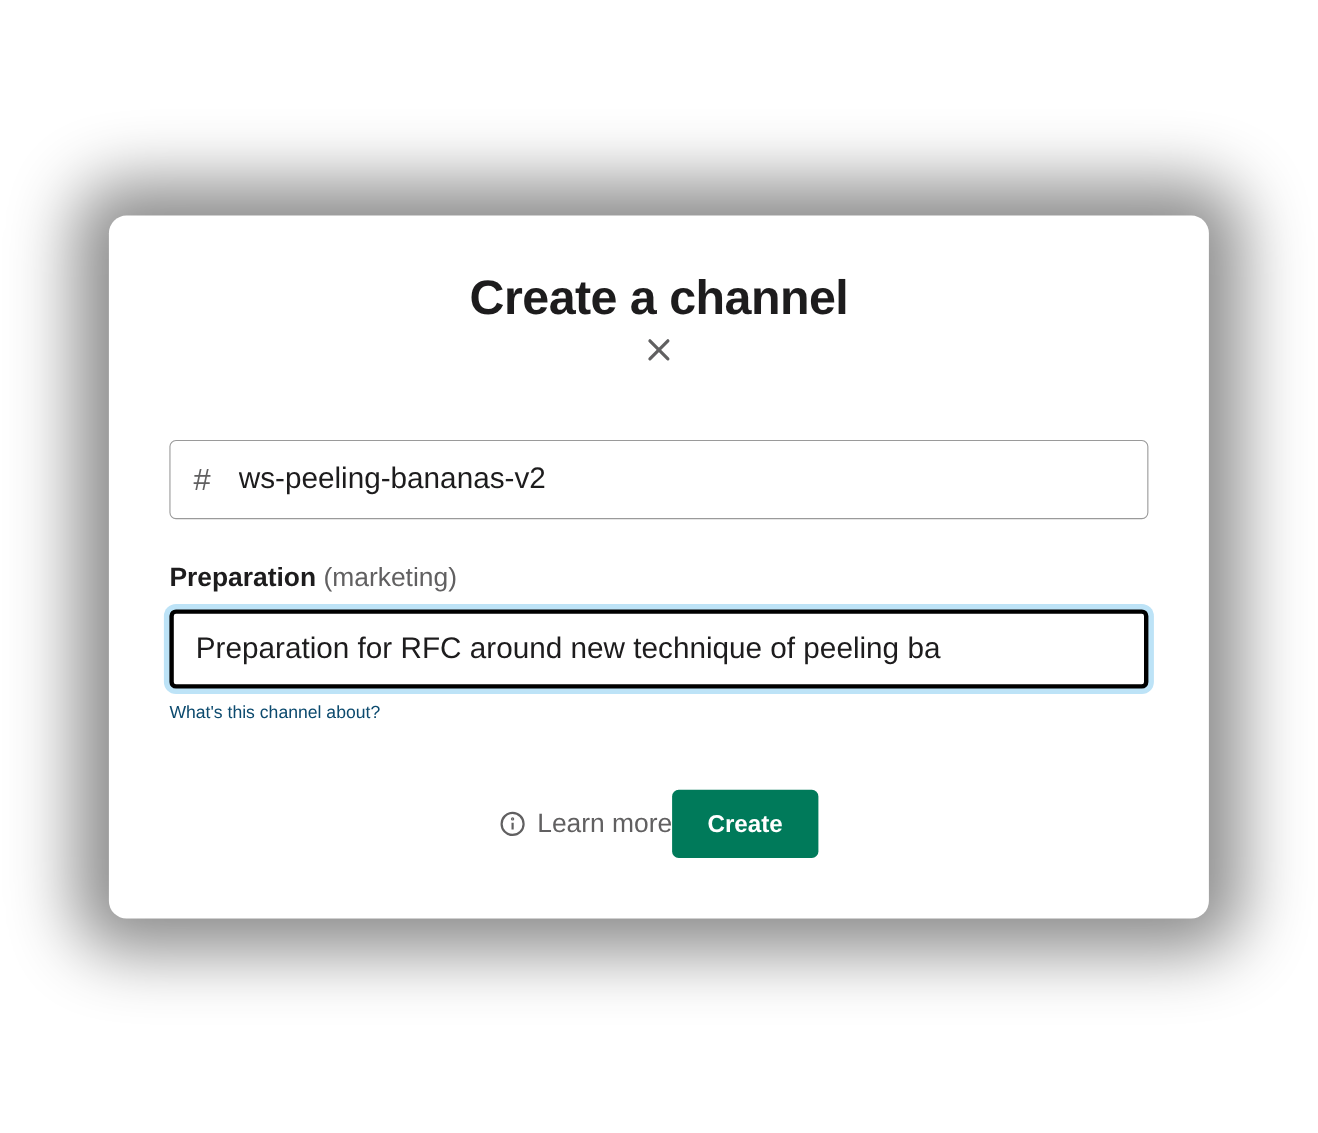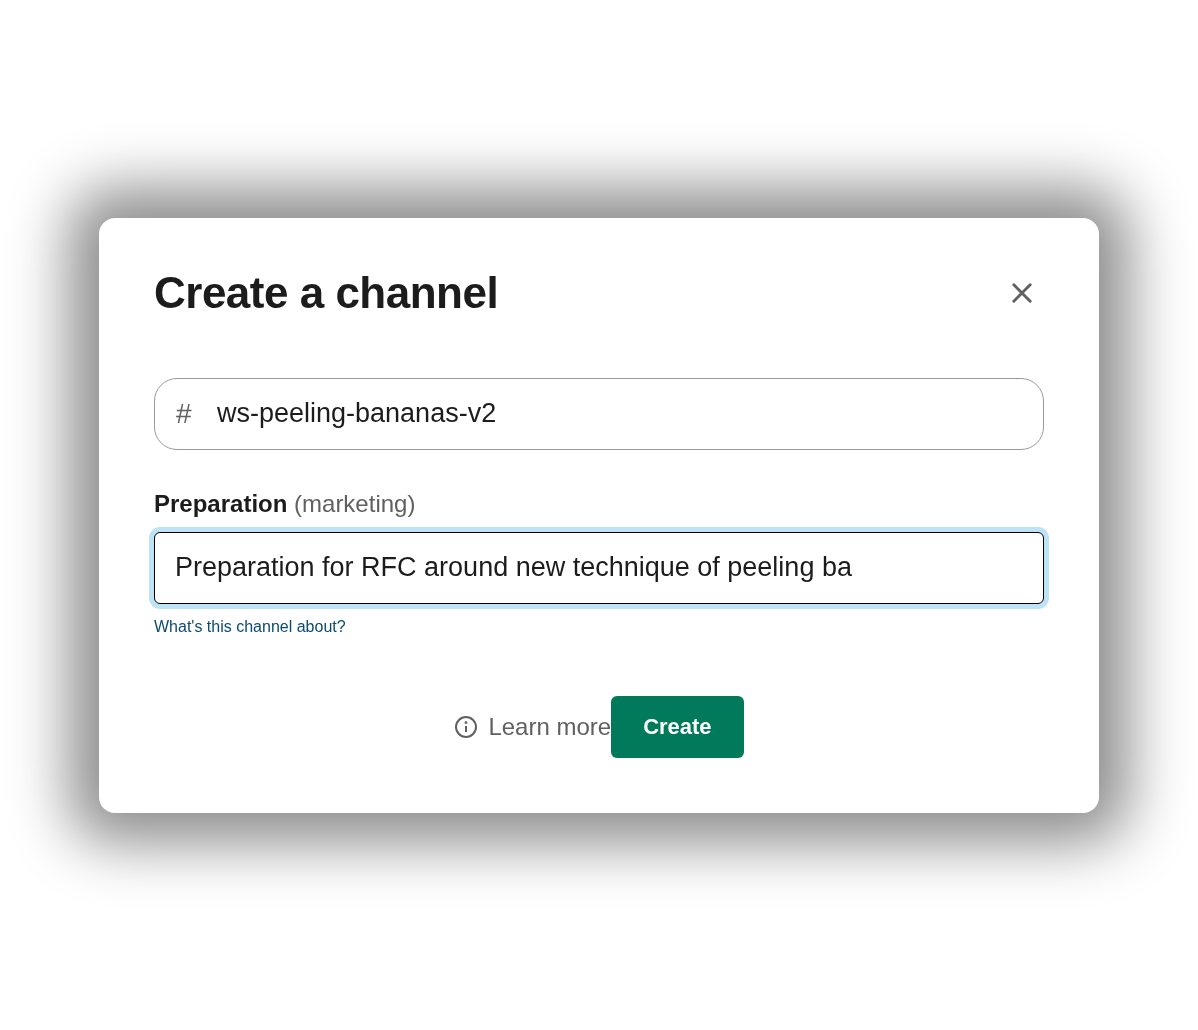--- a/index.html
+++ b/index.html
@@ -24,20 +24,21 @@
       border-radius: 16px;
       padding: 50px 55px 55px 55px;
       box-shadow: 0 0 60px 30px rgba(0,0,0,0.45);
     }
 
     .modal-header {
       display: flex;
       align-items: center;
       justify-content: space-between;
       margin-bottom: 60px;
+      flex-direction: column;
     }
 
     .modal-title {
       font-size: 44px;
       font-weight: 900;
       color: #1d1c1d;
       letter-spacing: -0.5px;
     }
 
     .close-btn {
@@ -102,25 +103,24 @@
       font-size: 27px;
       padding: 0 20px;
       color: #1d1c1d;
       background: #ffffff;
       outline: none;
       font-family: inherit;
     }
 
     .text-input.with-prefix {
       padding-left: 62px;
-      border-radius: 23px;
     }
 
     .text-input.focused {
-      border: 1px solid #000000;
+      border: 4px solid #000000;
       box-shadow: 0 0 0 5px #bde3f7;
     }
 
     .input-hint {
       font-size: 16px;
       color: #0c4a6e;
       margin-top: 14px;
     }
 
     .modal-footer {

